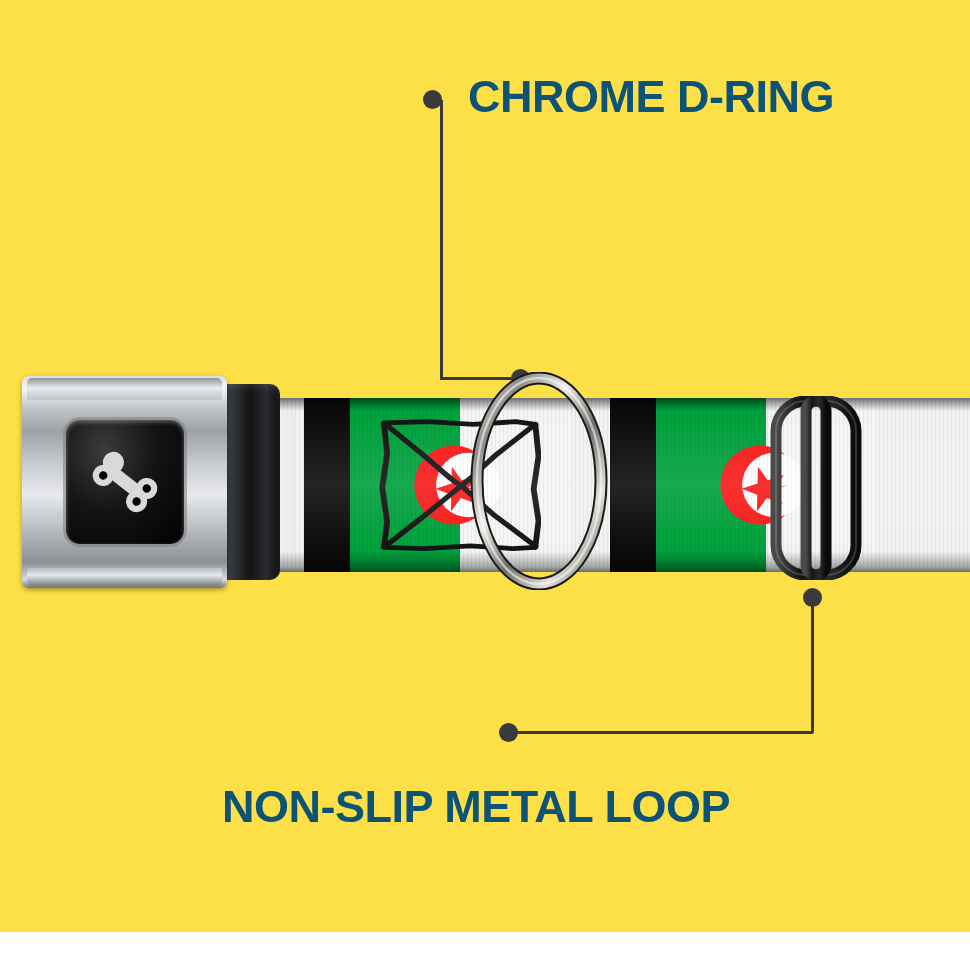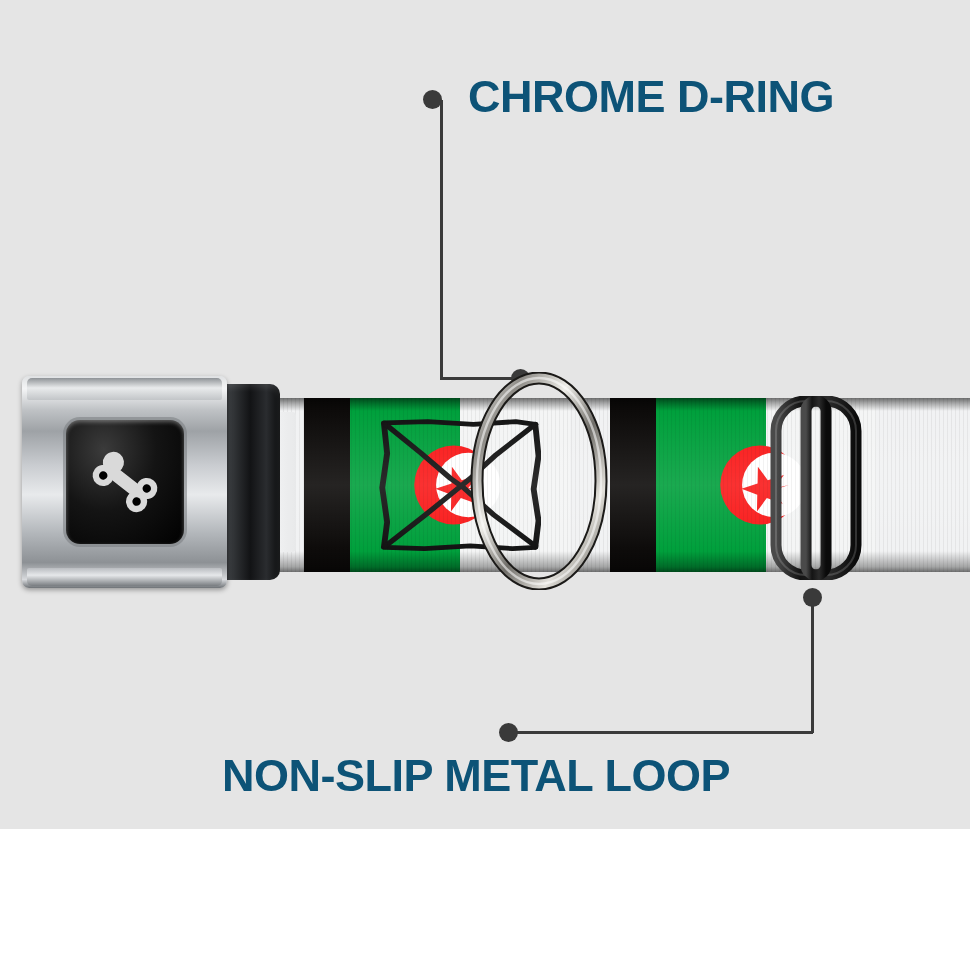--- a/index.html
+++ b/index.html
@@ -7,22 +7,22 @@
     padding: 0;
     background: #ffffff;
   }
   body {
     font-family: "Liberation Sans", sans-serif;
     -webkit-font-smoothing: antialiased;
   }
   #stage {
     position: relative;
     width: 970px;
-    height: 829px;
-    background: #e5e5e5;
+    height: 932px;
+    background: #fde047;
     overflow: hidden;
   }
 
   
   .callout-title {
     position: absolute;
     font-weight: bold;
     letter-spacing: -0.5px;
     white-space: nowrap;
     line-height: 1;
@@ -39,21 +39,21 @@
     font-size: 45px;
     color: #0f5border;
   }
   #dring-title { color: #0d5377; }
   #dring-sub {
     left: 474px; top: 138px;
     font-size: 24px;
     color: #1387c2;
   }
   #loop-title {
-    left: 222px; top: 753px;
+    left: 222px; top: 784px;
     font-size: 45px;
     color: #0d5377;
   }
   #loop-sub {
     left: 224px; top: 817px;
     font-size: 24px;
     color: #1387c2;
   }
 
   

